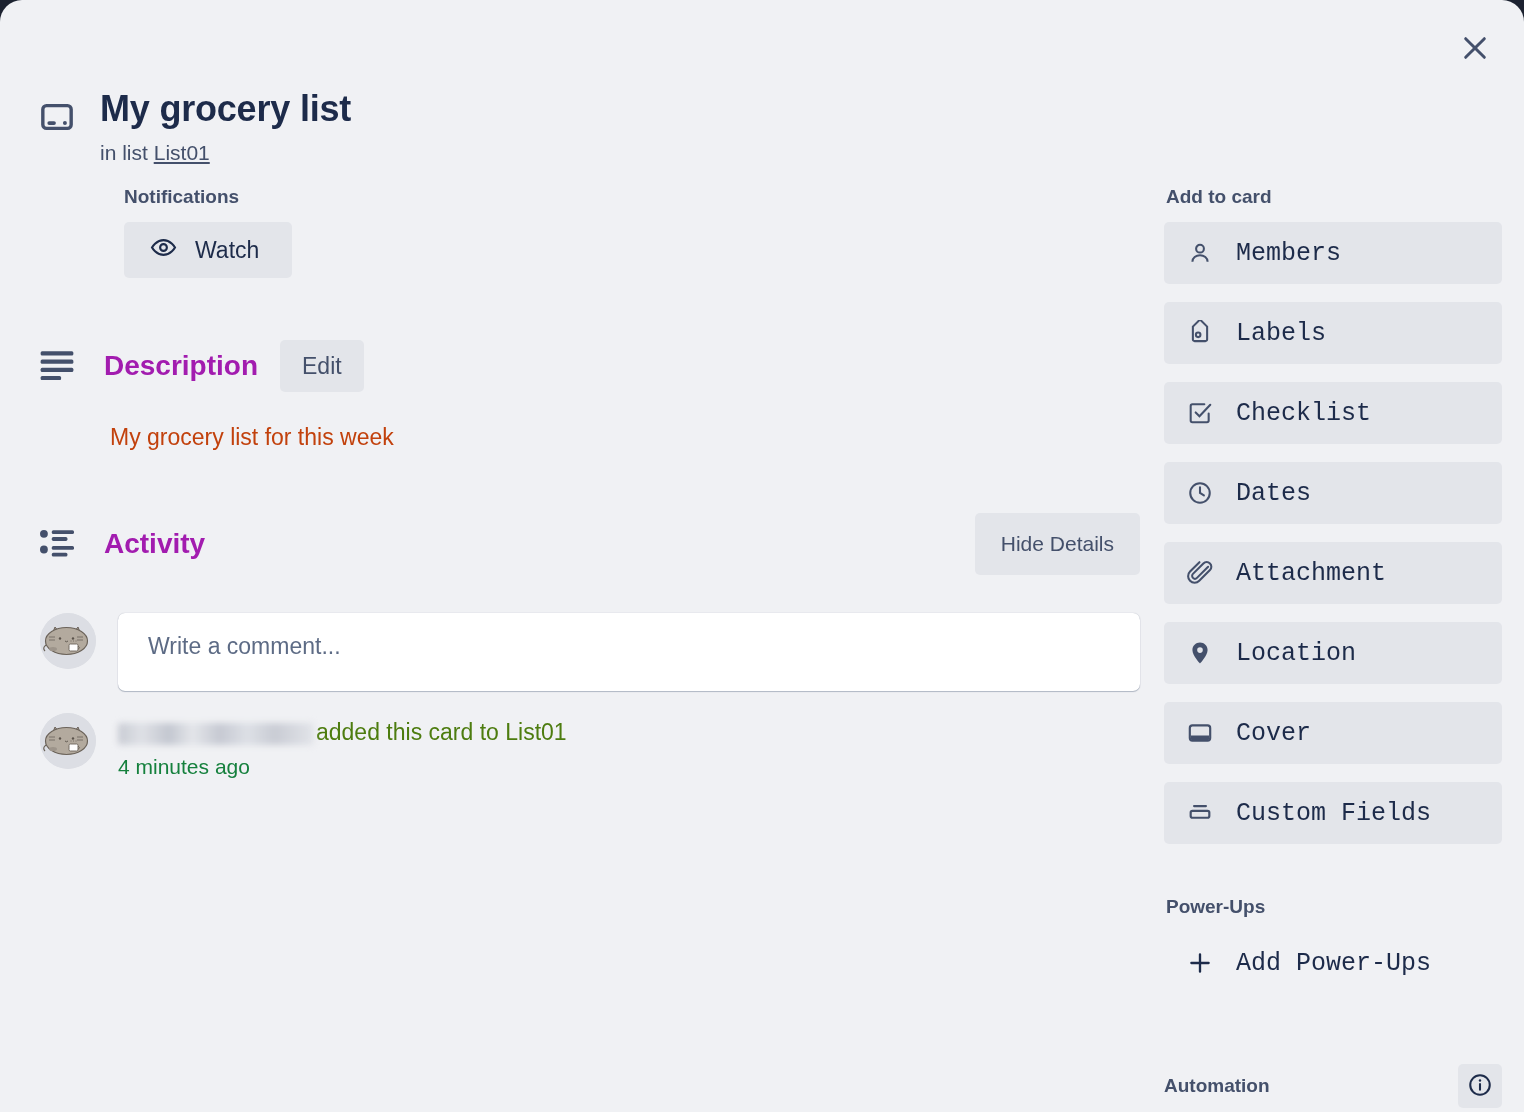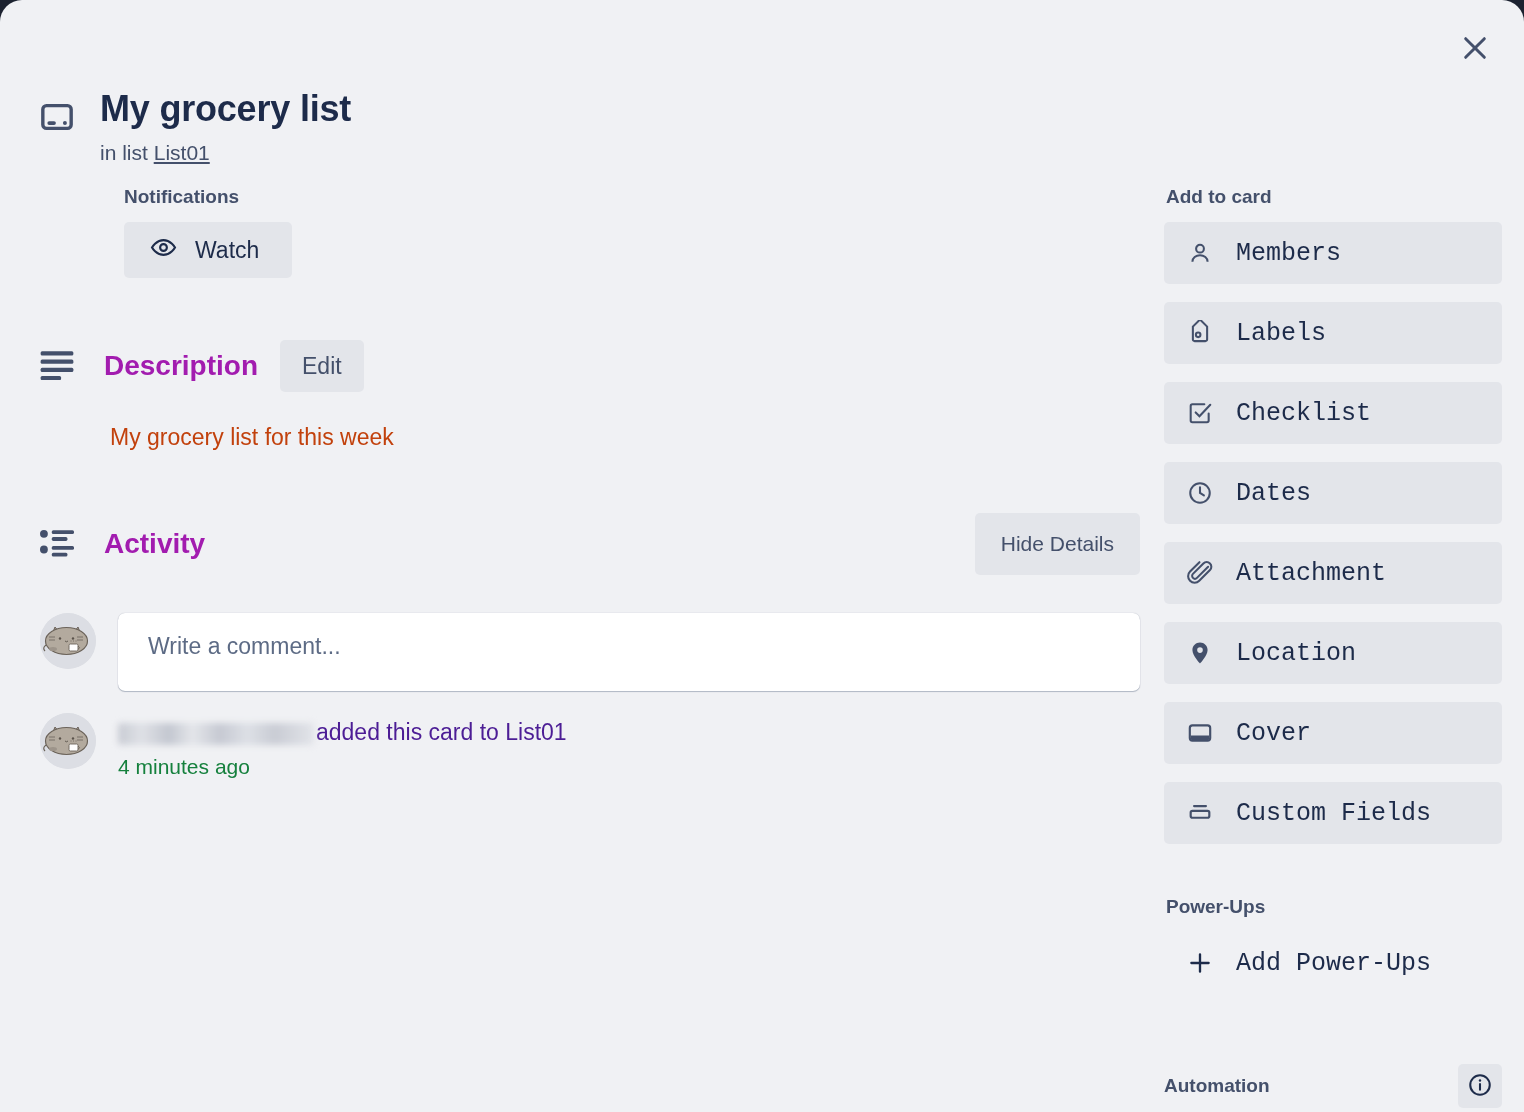--- a/index.html
+++ b/index.html
@@ -192,21 +192,21 @@
     font-family: inherit;
     color: #1d2b4a;
     width: 100%;
     background: transparent;
   }
   .comment-box input::placeholder { color: #5d6b85; }
 
   .activity-entry { padding-top: 4px; }
   .entry-text {
     font-size: 23px;
-    color: #4c1d95;
+    color: #4d7c0f;
     line-height: 30px;
   }
   .redacted {
     display: inline-block;
     vertical-align: middle;
     width: 196px;
     height: 22px;
     border-radius: 3px;
     background: linear-gradient(90deg,
         #c8cbd3 0%, #dfe1e6 12%, #c3c7d0 26%, #e4e6ea 38%,

